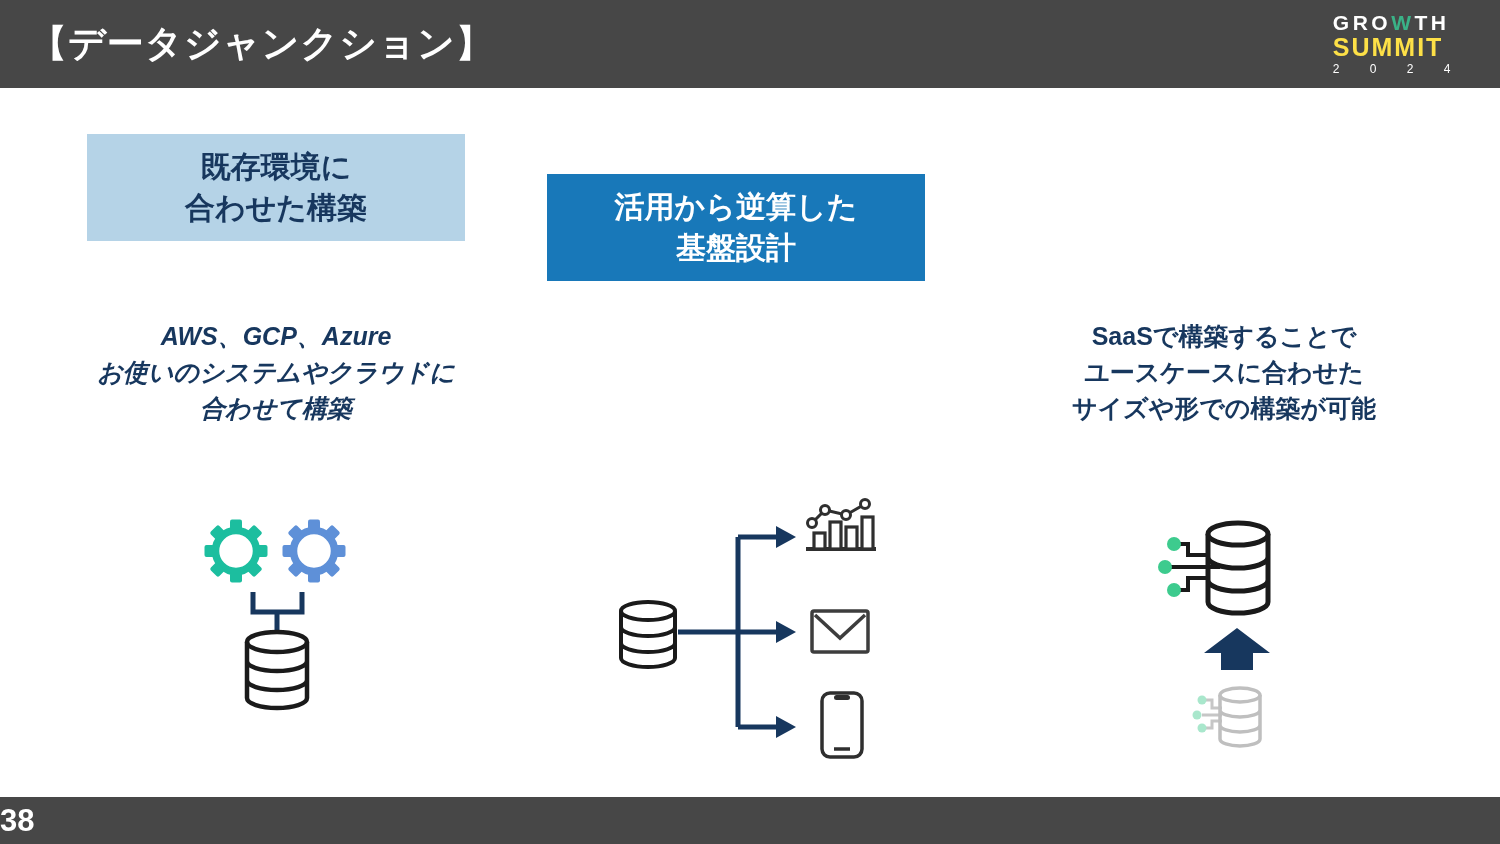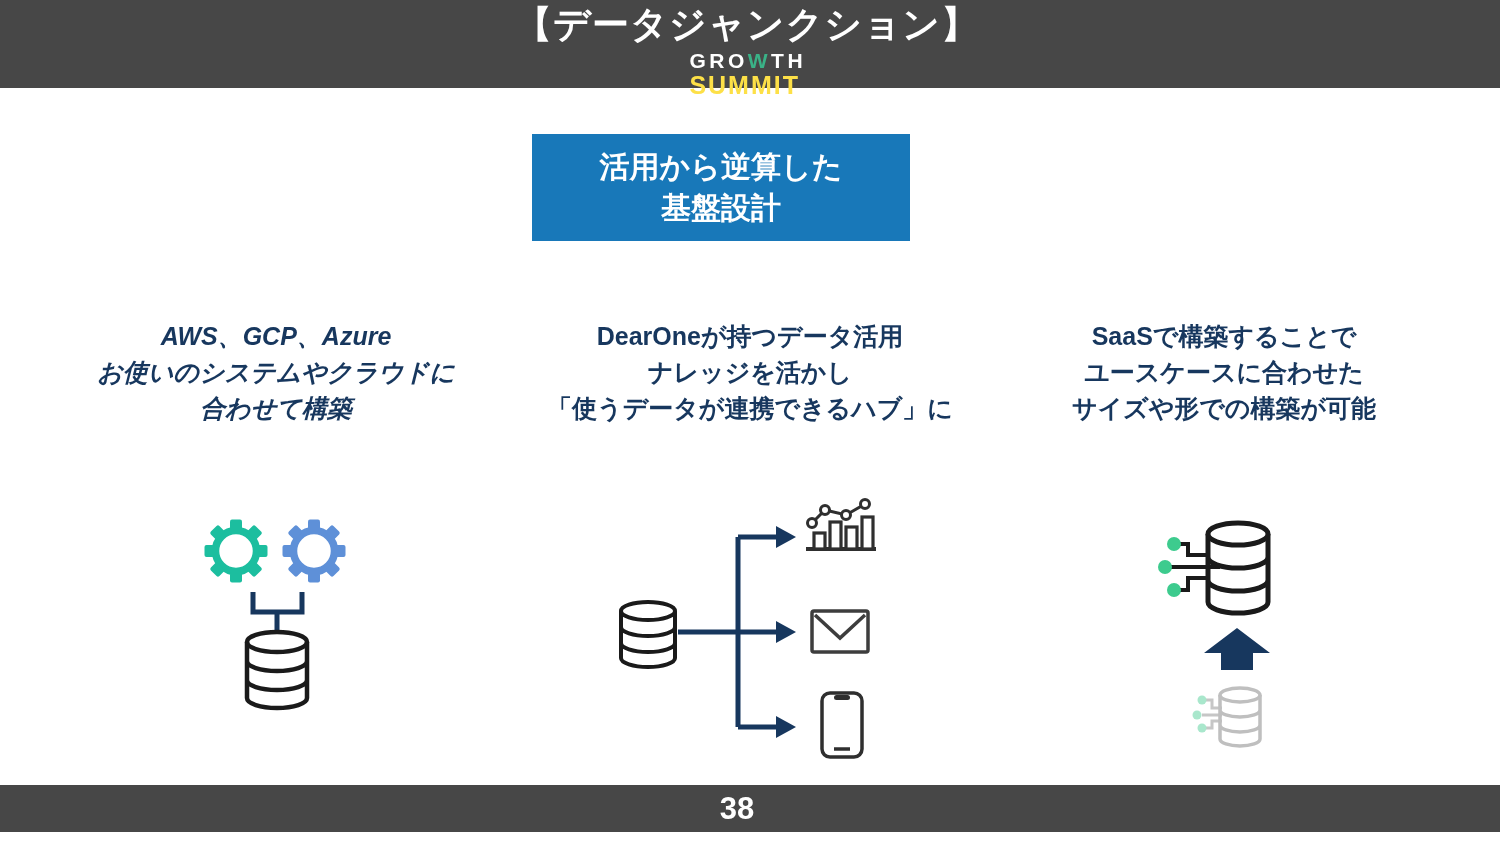--- a/index.html
+++ b/index.html
@@ -2,76 +2,75 @@
 <html><head>
 <meta charset="utf-8">
 <style>
   html,body{margin:0;padding:0;background:#fff;}
   .slide{position:relative;width:1500px;height:844px;background:#ffffff;overflow:hidden;
          font-family:"Liberation Sans","DejaVu Sans",sans-serif;}
 
   
   .topbar{position:absolute;left:0;top:0;width:100%;height:88px;background:#474747;
           display:flex;align-items:center;justify-content:space-between;
-          padding:0 36px 0 30px;box-sizing:border-box;flex-direction:column;}
+          padding:0 36px 0 30px;box-sizing:border-box;}
   .title{color:#ffffff;font-size:37px;font-weight:bold;letter-spacing:1px;}
   .logo{line-height:1.04;text-align:left;margin-left:16px;}
   .logo-row1{color:#ffffff;font-size:21px;font-weight:600;letter-spacing:3.5px;}
   .logo-row2{color:#fde047;font-size:25px;font-weight:700;letter-spacing:2px;}
   .logo-row3{color:#ffffff;font-size:12px;letter-spacing:13.5px;margin-top:3px;}
   .logo-green{color:#3AB287;}
 
   
   .headbox{position:absolute;top:134px;width:378px;height:107px;
            display:flex;align-items:center;justify-content:center;text-align:center;
            font-weight:bold;font-size:30px;line-height:1.34;white-space:pre-line;}
   .hb1{left:87px;background:#B5D3E7;color:#17375E;}
-  .hb2{left:532px;background:#1878B9;color:#ffffff;}
+  .hb2{left:547px;background:#1878B9;color:#ffffff;margin-top:40px;}
   .hb3{left:1035px;background:#1D3A5D;color:#ffffff;font-size:32px;}
 
   
   .desc{position:absolute;top:318px;width:460px;text-align:center;color:#17375E;
         font-weight:bold;font-size:25px;line-height:36px;white-space:pre-line;}
   .d1{left:46px;font-style:italic;}.d2{left:520px;}.d3{left:994px;}
 
   
   .icon{position:absolute;}
   .i1{left:177px;top:492px;}
   .i2{left:600px;top:478px;}
   .i3{left:1150px;top:503px;}
 
   
-  .botbar{position:absolute;left:0;bottom:12px;width:100%;height:47px;background:#474747;
-          display:flex;align-items:center;justify-content:center;
+  .botbar{position:absolute;left:0;bottom:0;width:100%;height:47px;background:#474747;
+          display:flex;align-items:center;justify-content:flex-start;
           padding-right:26px;box-sizing:border-box;}
   .pagenum{color:#ffffff;font-size:31px;font-weight:bold;}
 </style>
 </head>
 <body>
 
 <div class="slide">
 
   <header class="topbar">
     <div class="title">【データジャンクション】</div>
     <div class="logo">
       <div class="logo-row1"><span>GRO</span><span class="logo-green">W</span><span>TH</span></div>
       <div class="logo-row2">SUMMIT</div>
       <div class="logo-row3">2 0 2 4</div>
     </div>
   </header>
 
+  <div class="headbox hb1">既存環境に
+合わせた構築</div>
   <div class="headbox hb2">活用から逆算した
 基盤設計</div>
 
   <div class="desc d1">AWS、GCP、Azure
 お使いのシステムやクラウドに
 合わせて構築</div>
-  <div class="desc d2">DearOneが持つデータ活用
-ナレッジを活かし
-「使うデータが連携できるハブ」に</div>
   <div class="desc d3">SaaSで構築することで
 ユースケースに合わせた
 サイズや形での構築が可能</div>
 
   <svg class="icon i1" width="200" height="250" viewBox="0 0 200 250">
 
     <g transform="translate(59,59)">
       <circle r="20.5" fill="none" stroke="#1CBE9F" stroke-width="7.5"></circle>
       <g fill="#1CBE9F">
         <rect x="-6" y="-31.5" width="12" height="10" rx="2"></rect>

